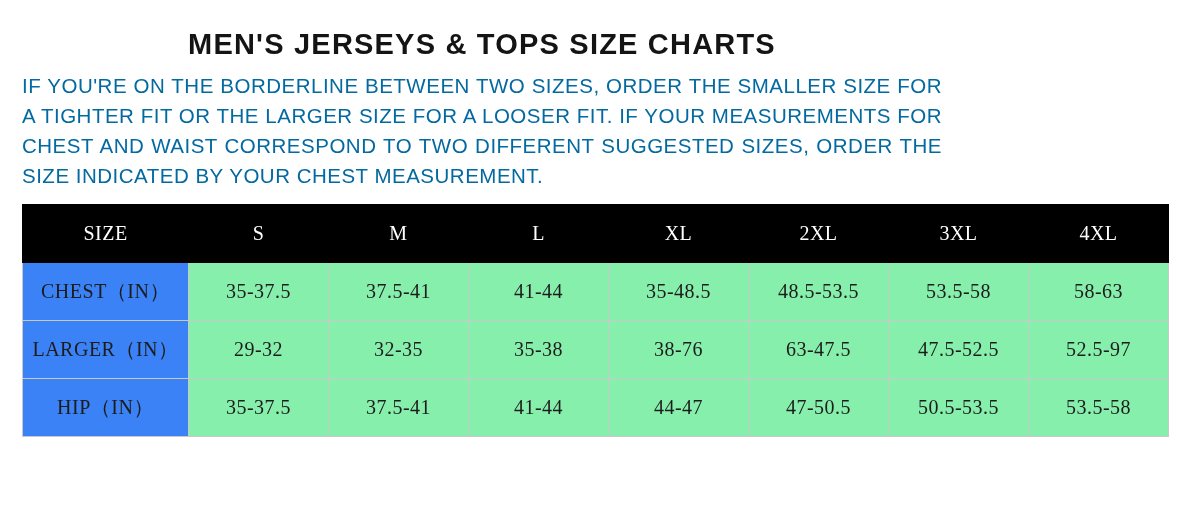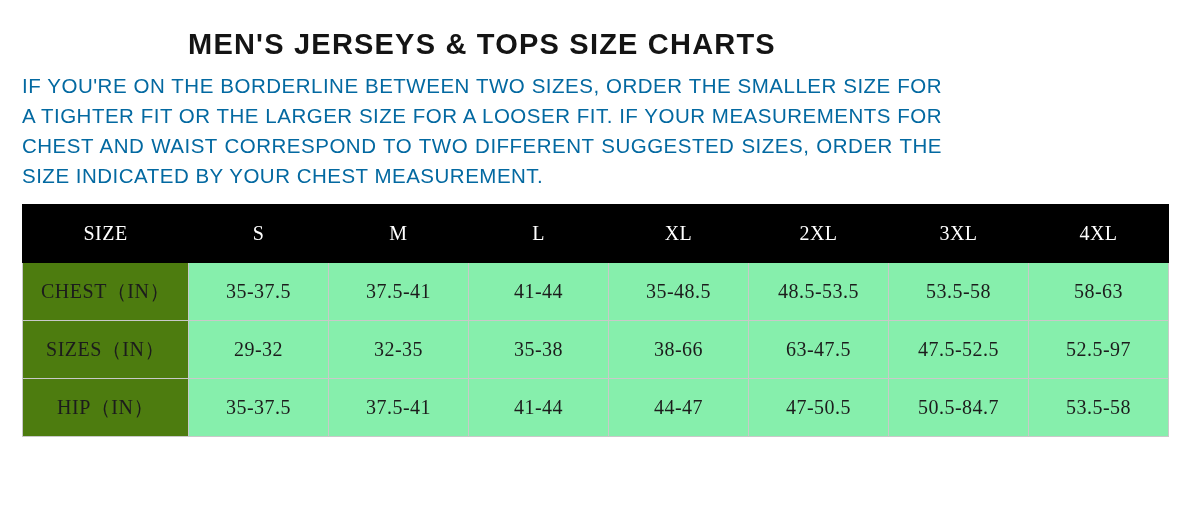--- a/index.html
+++ b/index.html
@@ -61,21 +61,21 @@
     color: #ffffff;
     border: 1px solid #000000;
     font-weight: normal;
     font-size: 20px;
   }
   table.size-chart tbody td {
     background: #86efac;
     color: #1c1c1c;
   }
   table.size-chart tbody td.row-head {
-    background: #4d7c0f;
+    background: #3b82f6;
     text-align: center;
   }
   col.c-label { width: 166px; }
   col.c-cell  { width: 140px; }
 </style>
 </head>
 <body>
 
 <div class="page">
 
@@ -111,35 +111,35 @@
         <td class="row-head">CHEST（IN）</td>
         <td>35-37.5</td>
         <td>37.5-41</td>
         <td>41-44</td>
         <td>35-48.5</td>
         <td>48.5-53.5</td>
         <td>53.5-58</td>
         <td>58-63</td>
       </tr>
       <tr>
-        <td class="row-head">SIZES（IN）</td>
+        <td class="row-head">LARGER（IN）</td>
         <td>29-32</td>
         <td>32-35</td>
         <td>35-38</td>
-        <td>38-66</td>
+        <td>38-76</td>
         <td>63-47.5</td>
         <td>47.5-52.5</td>
         <td>52.5-97</td>
       </tr>
       <tr>
         <td class="row-head">HIP（IN）</td>
         <td>35-37.5</td>
         <td>37.5-41</td>
         <td>41-44</td>
         <td>44-47</td>
         <td>47-50.5</td>
-        <td>50.5-84.7</td>
+        <td>50.5-53.5</td>
         <td>53.5-58</td>
       </tr>
     </tbody>
   </table>
 
 </div>
 
 </body></html>

